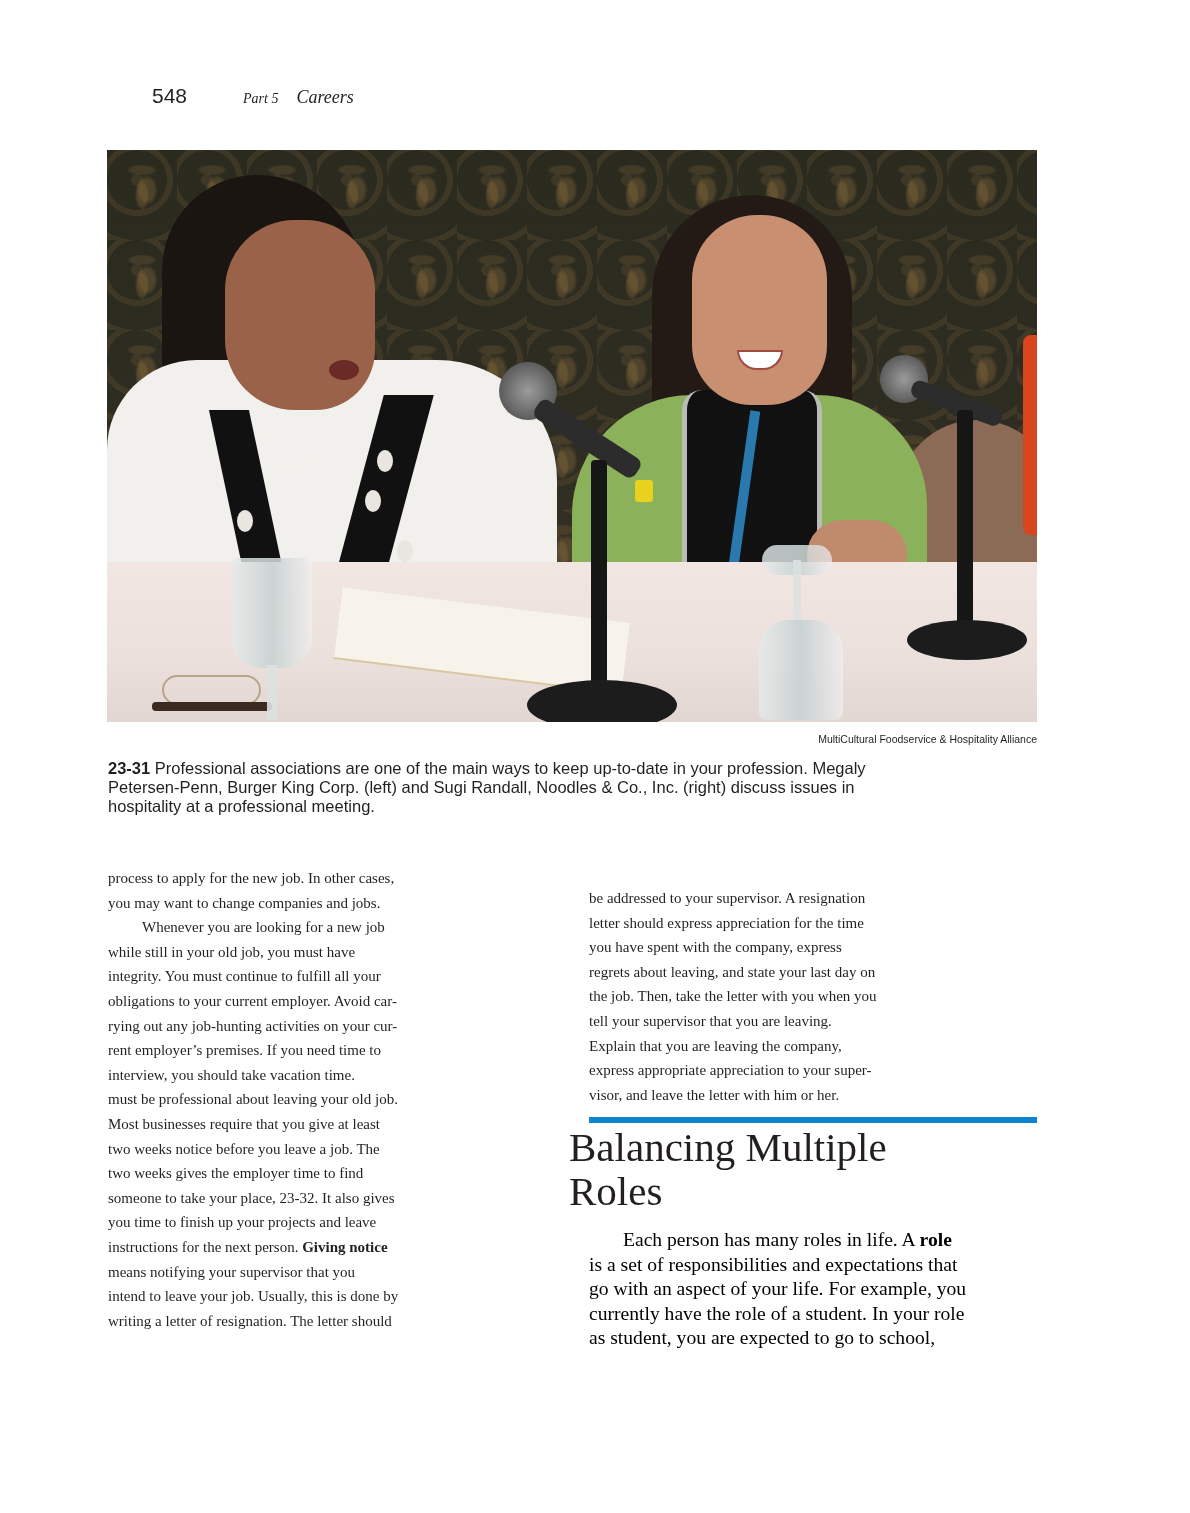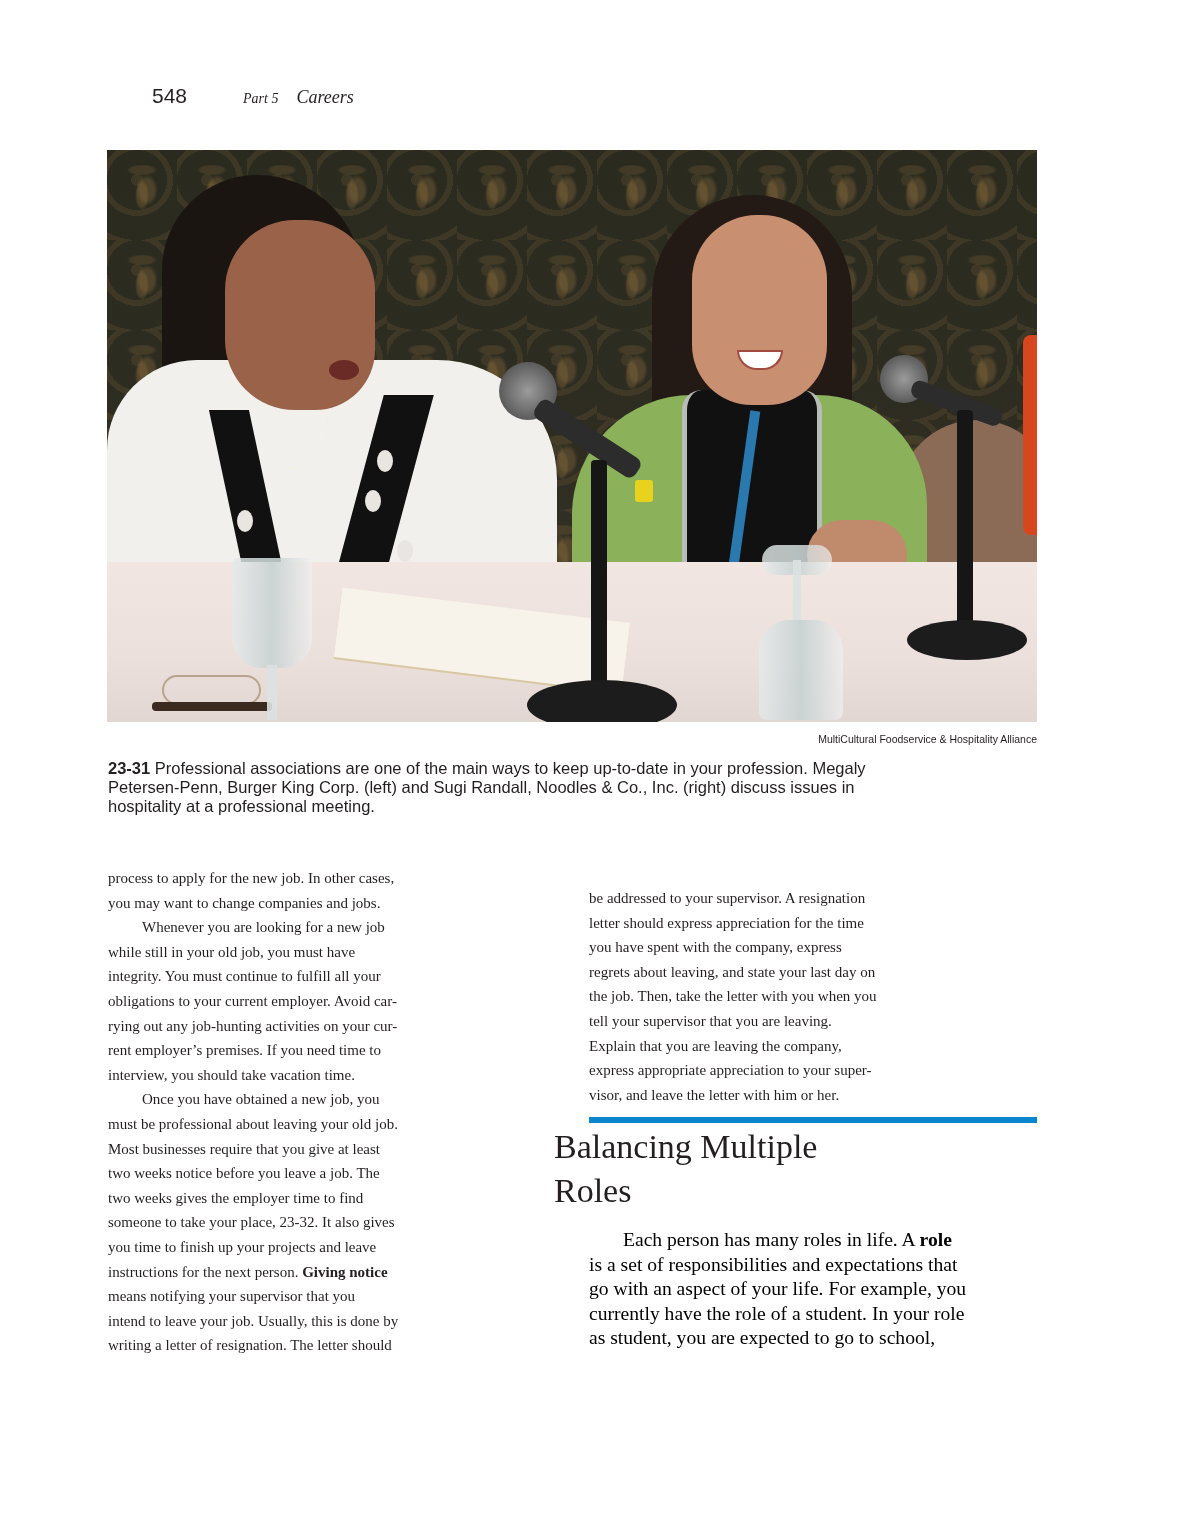--- a/index.html
+++ b/index.html
@@ -84,22 +84,22 @@
     position:absolute; top:866px; width:448px;
     font-family:"Liberation Serif", serif; font-size:15px; line-height:24.6px; color:#231f20;
   }
   .col-left { left:108px; }
   .col-right { left:589px;margin-top:20px; }
   .indent { text-indent:34px; }
   .col .line { display:block; white-space:nowrap; }
 
   .rule { position:absolute; left:589px; top:1117px; width:448px; height:6px; background:#0a86cf; }
   .heading {
-    position:absolute; left:554px; top:1125px; width:448px;
-    font-family:"Liberation Serif", serif; font-size:34px; line-height:44px; color:#231f20; font-weight:normal;
+    position:absolute; left:569px; top:1125px; width:448px;
+    font-family:"Liberation Serif", serif; font-size:41px; line-height:44px; color:#231f20; font-weight:normal;
   }
   .col-right-2 { position:absolute; left:589px; top:1228px; width:448px;
     font-family:"Liberation Serif", serif; font-size:19.6px; line-height:24.6px; color:#000000; }
   .col-right-2 .line { display:block; white-space:nowrap; }
 </style>
 </head>
 <body>
 
 <div class="running-head">
   <span class="page-num">548</span>
@@ -168,21 +168,20 @@
 <div class="col col-left">
   <span class="line">process to apply for the new job. In other cases,</span>
   <span class="line">you may want to change companies and jobs.</span>
   <span class="line indent">Whenever you are looking for a new job</span>
   <span class="line">while still in your old job, you must have</span>
   <span class="line">integrity. You must continue to fulfill all your</span>
   <span class="line">obligations to your current employer. Avoid car-</span>
   <span class="line">rying out any job-hunting activities on your cur-</span>
   <span class="line">rent employer’s premises. If you need time to</span>
   <span class="line">interview, you should take vacation time.</span>
-  <span class="line indent">Once you have obtained a new job, you</span>
   <span class="line">must be professional about leaving your old job.</span>
   <span class="line">Most businesses require that you give at least</span>
   <span class="line">two weeks notice before you leave a job. The</span>
   <span class="line">two weeks gives the employer time to find</span>
   <span class="line">someone to take your place, 23-32. It also gives</span>
   <span class="line">you time to finish up your projects and leave</span>
   <span class="line"><span>instructions for the next person. </span><b>Giving notice</b></span>
   <span class="line">means notifying your supervisor that you</span>
   <span class="line">intend to leave your job. Usually, this is done by</span>
   <span class="line">writing a letter of resignation. The letter should</span>

